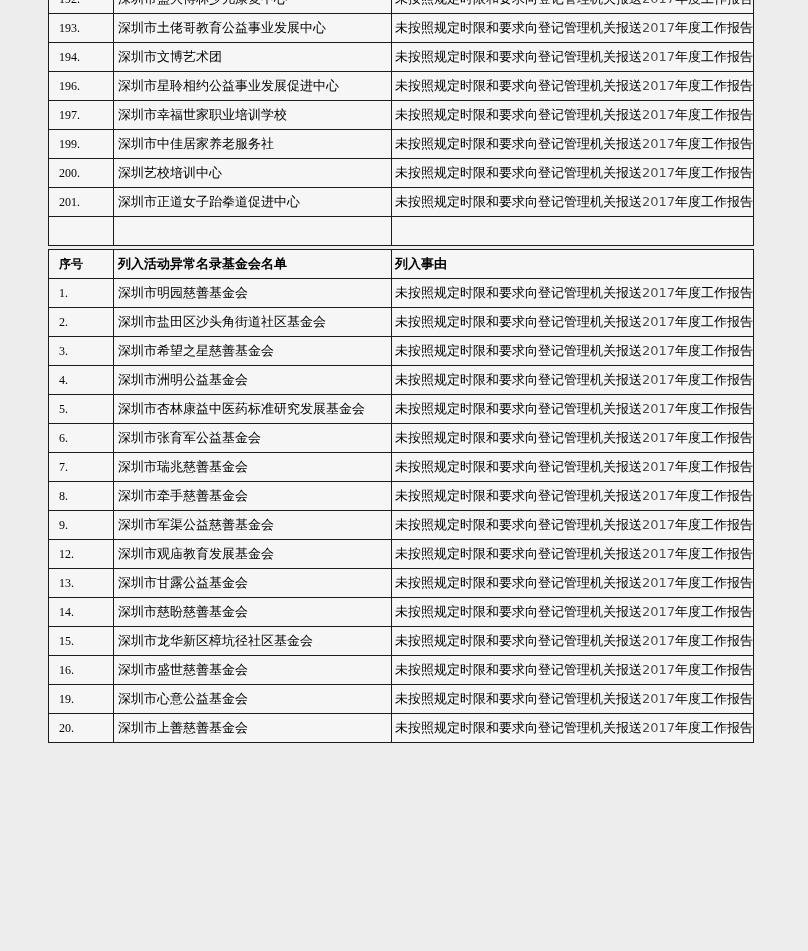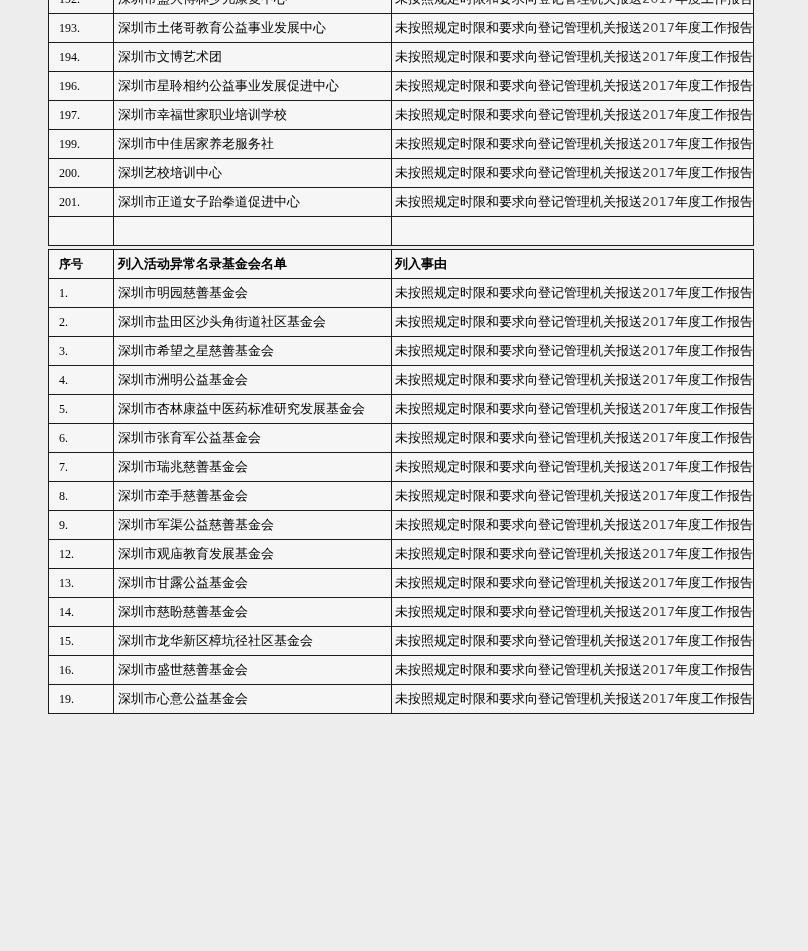--- a/index.html
+++ b/index.html
@@ -184,16 +184,21 @@
         <tr>
           <td class="col-no">16.</td>
           <td class="col-name">深圳市盛世慈善基金会</td>
           <td class="col-reason"><span>未按照规定时限和要求向登记管理机关报送</span><span class="year">2017</span><span>年度工作报告</span></td>
         </tr>
         <tr>
           <td class="col-no">19.</td>
           <td class="col-name">深圳市心意公益基金会</td>
           <td class="col-reason"><span>未按照规定时限和要求向登记管理机关报送</span><span class="year">2017</span><span>年度工作报告</span></td>
         </tr>
+        <tr>
+          <td class="col-no">20.</td>
+          <td class="col-name">深圳市上善慈善基金会</td>
+          <td class="col-reason"><span>未按照规定时限和要求向登记管理机关报送</span><span class="year">2017</span><span>年度工作报告</span></td>
+        </tr>
       </tbody>
   </table>
 
 </div>
 
 </body></html>

